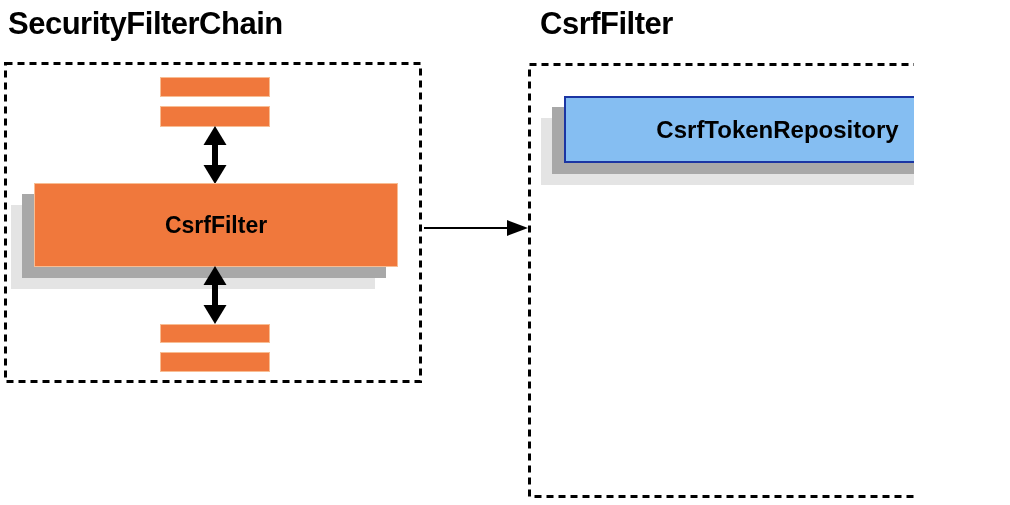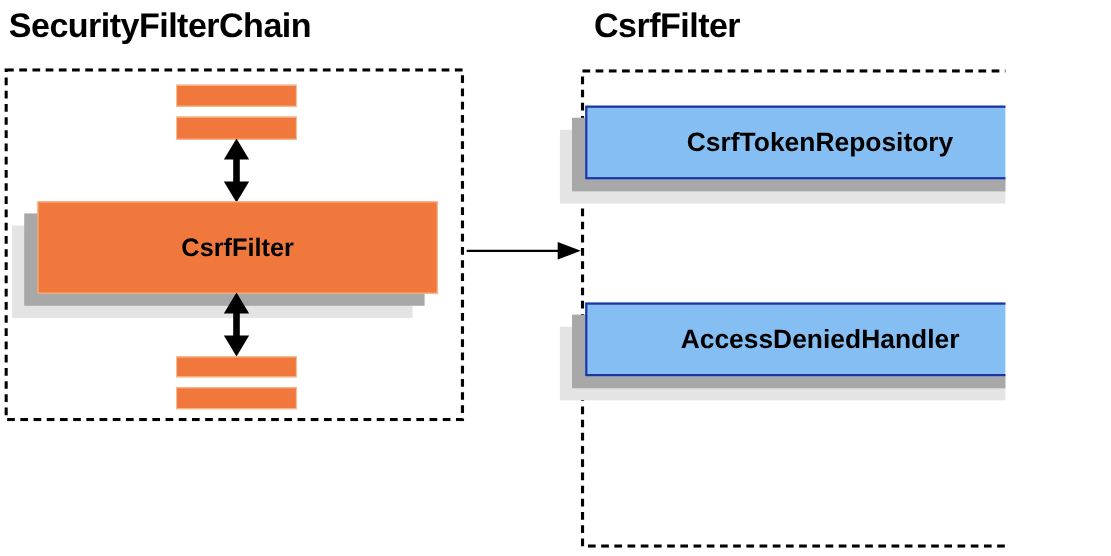--- a/index.html
+++ b/index.html
@@ -47,21 +47,21 @@
     border:1px solid var(--filter-orange-border);
     box-shadow:-12px 11px 0 var(--shadow-dark),-23px 22px 0 var(--shadow-light);
     display:flex;align-items:center;justify-content:center;
     font-size:23px;font-weight:700;
   }
   .v-arrow{position:absolute;left:200px;width:30px;height:58px;}
   .h-arrow{position:absolute;left:424px;top:219px;width:104px;height:18px;}
 
   .component-box{
     position:absolute;
-    left:532px;width:427px;height:67px;
+    left:564px;width:427px;height:67px;
     background:var(--component-blue);
     border:2px solid var(--component-border-blue);
     box-shadow:-12px 11px 0 var(--shadow-dark),-23px 22px 0 var(--shadow-light);
     display:flex;align-items:center;justify-content:center;
     font-size:24px;font-weight:700;
   }
 </style>
 </head>
 <body>
 
@@ -105,17 +105,14 @@
 
   <div class="dashed-frame" style="left:528px;top:63px;">
     <svg width="477" height="435">
       <rect x="1.5" y="1.5" width="474" height="432" fill="none" stroke="#000" stroke-width="3" stroke-dasharray="7 5"></rect>
     </svg>
   </div>
 
   <div class="component-box" style="top:96px;">
     <span>CsrfTokenRepository</span>
   </div>
-  <div class="component-box" style="top:275px;">
-    <span>AccessDeniedHandler</span>
-  </div>
 
 </div>
 
 </body></html>

